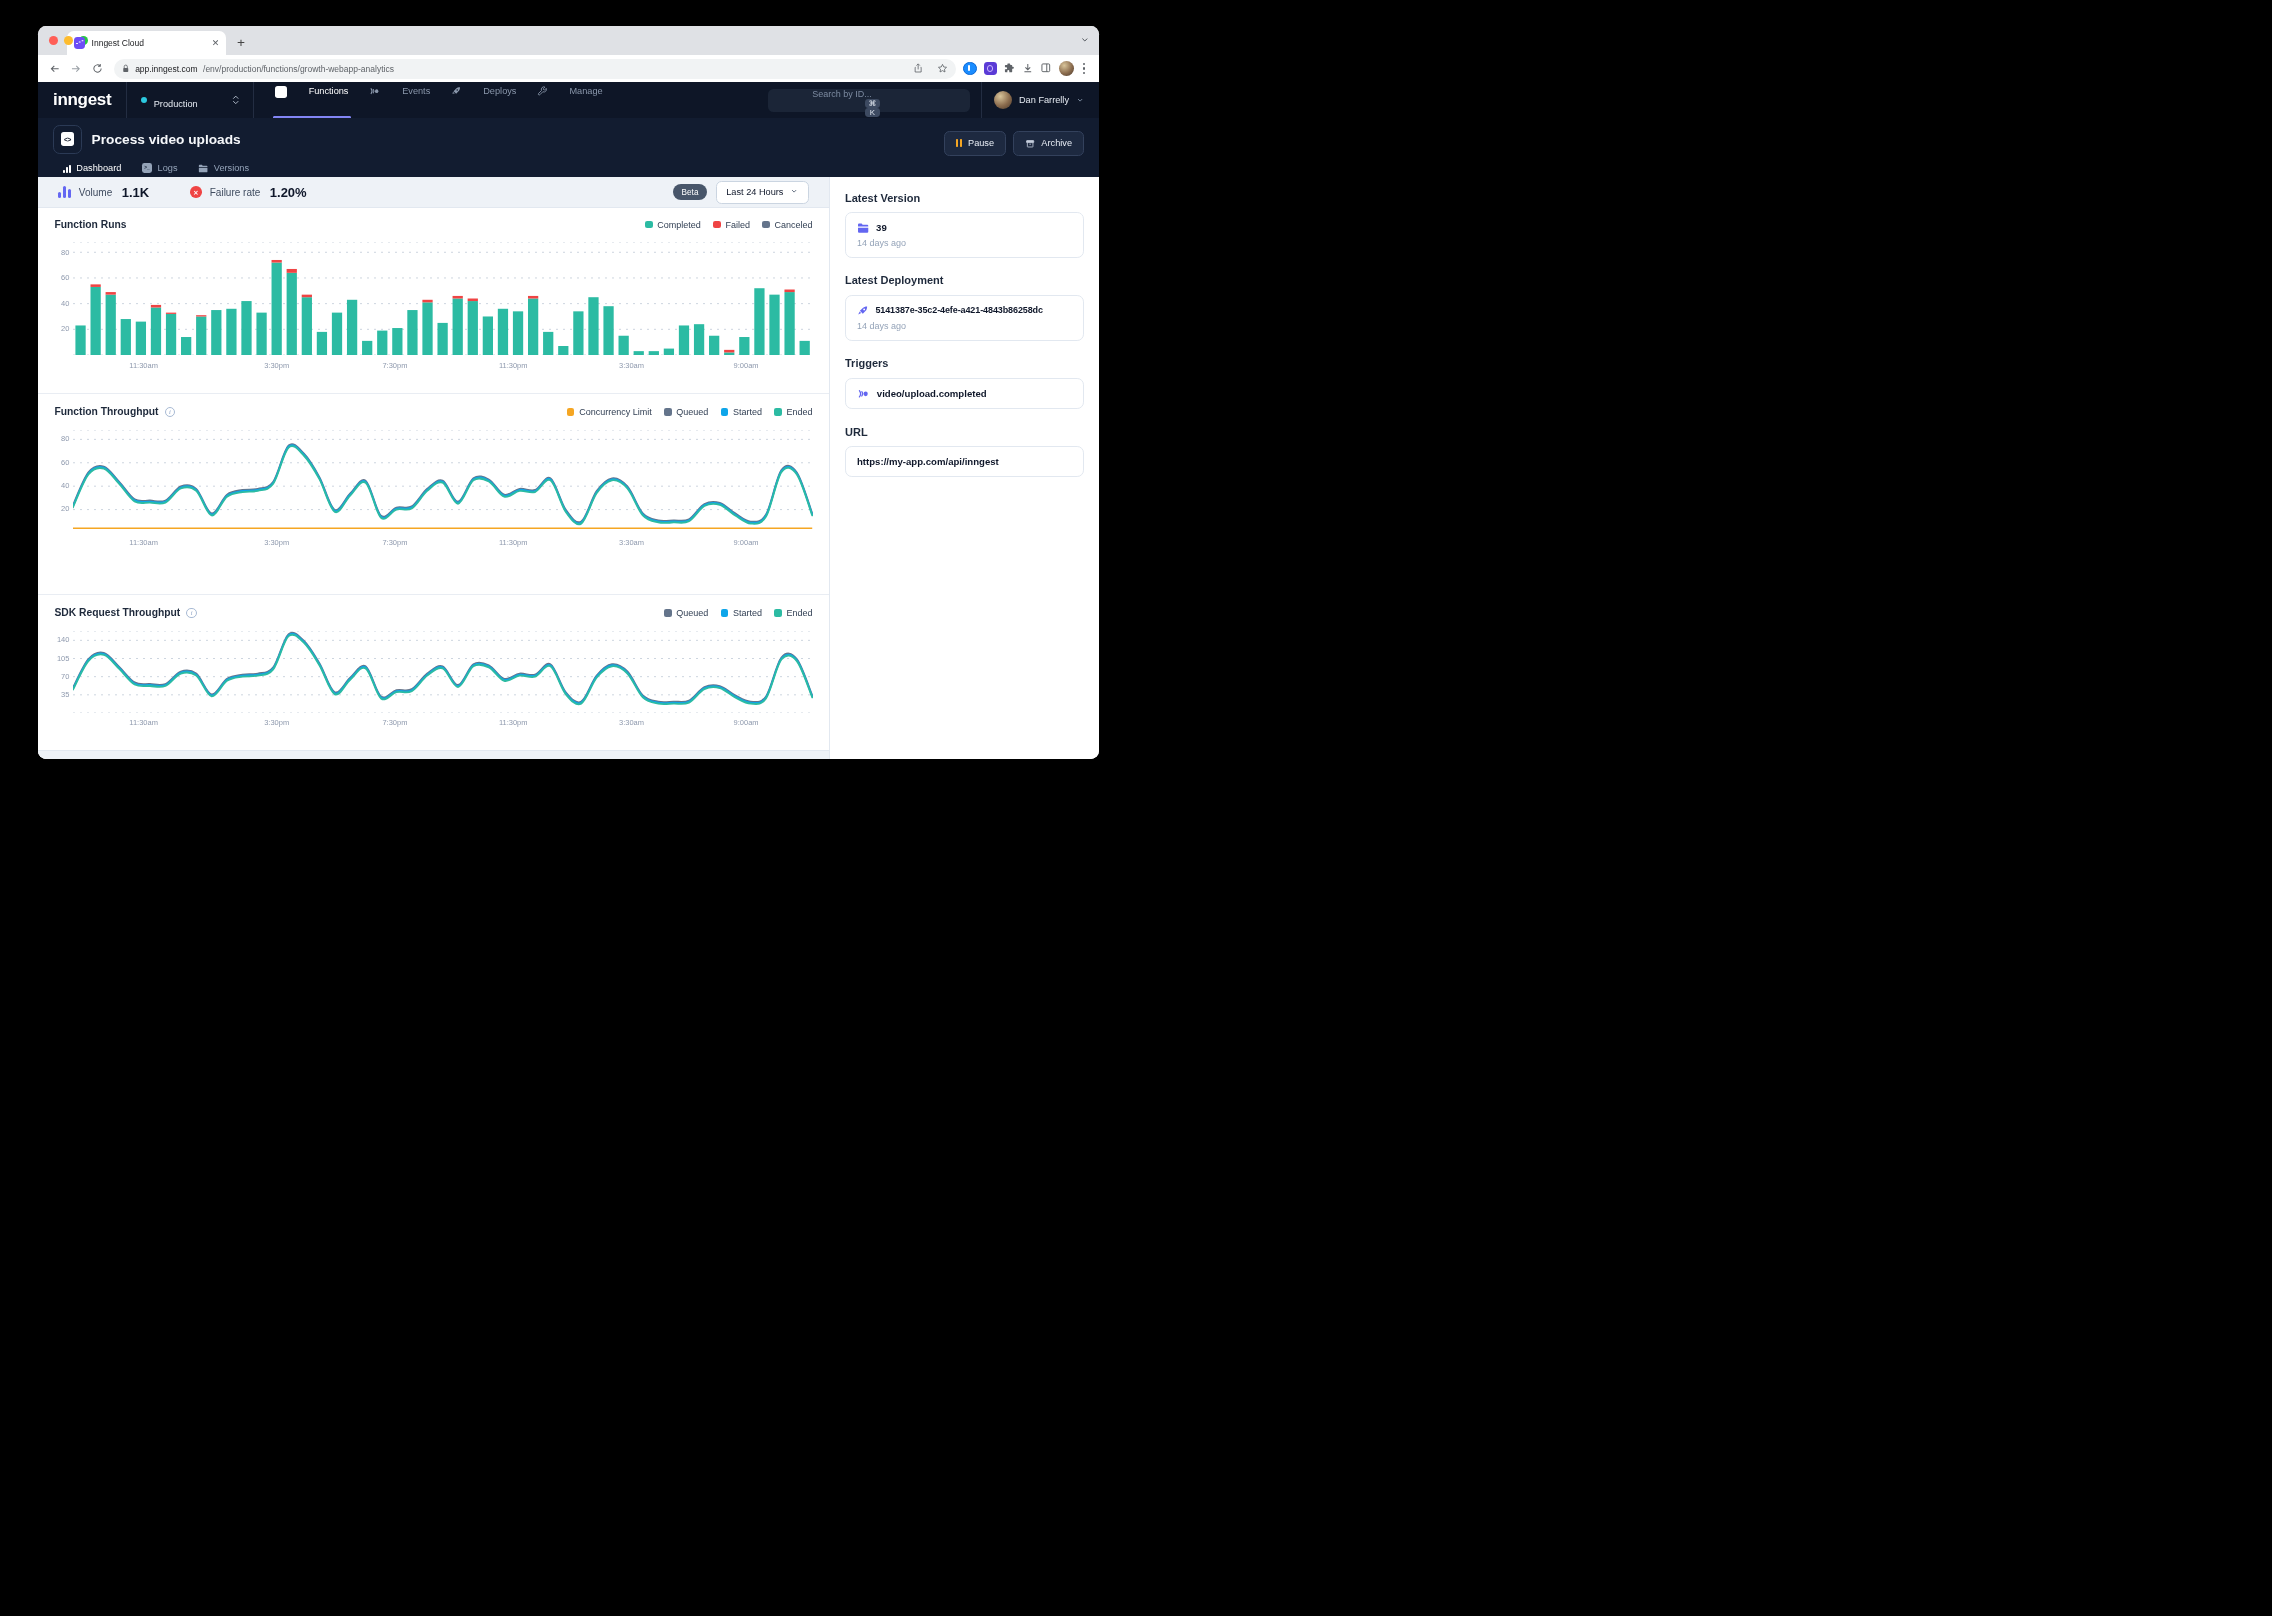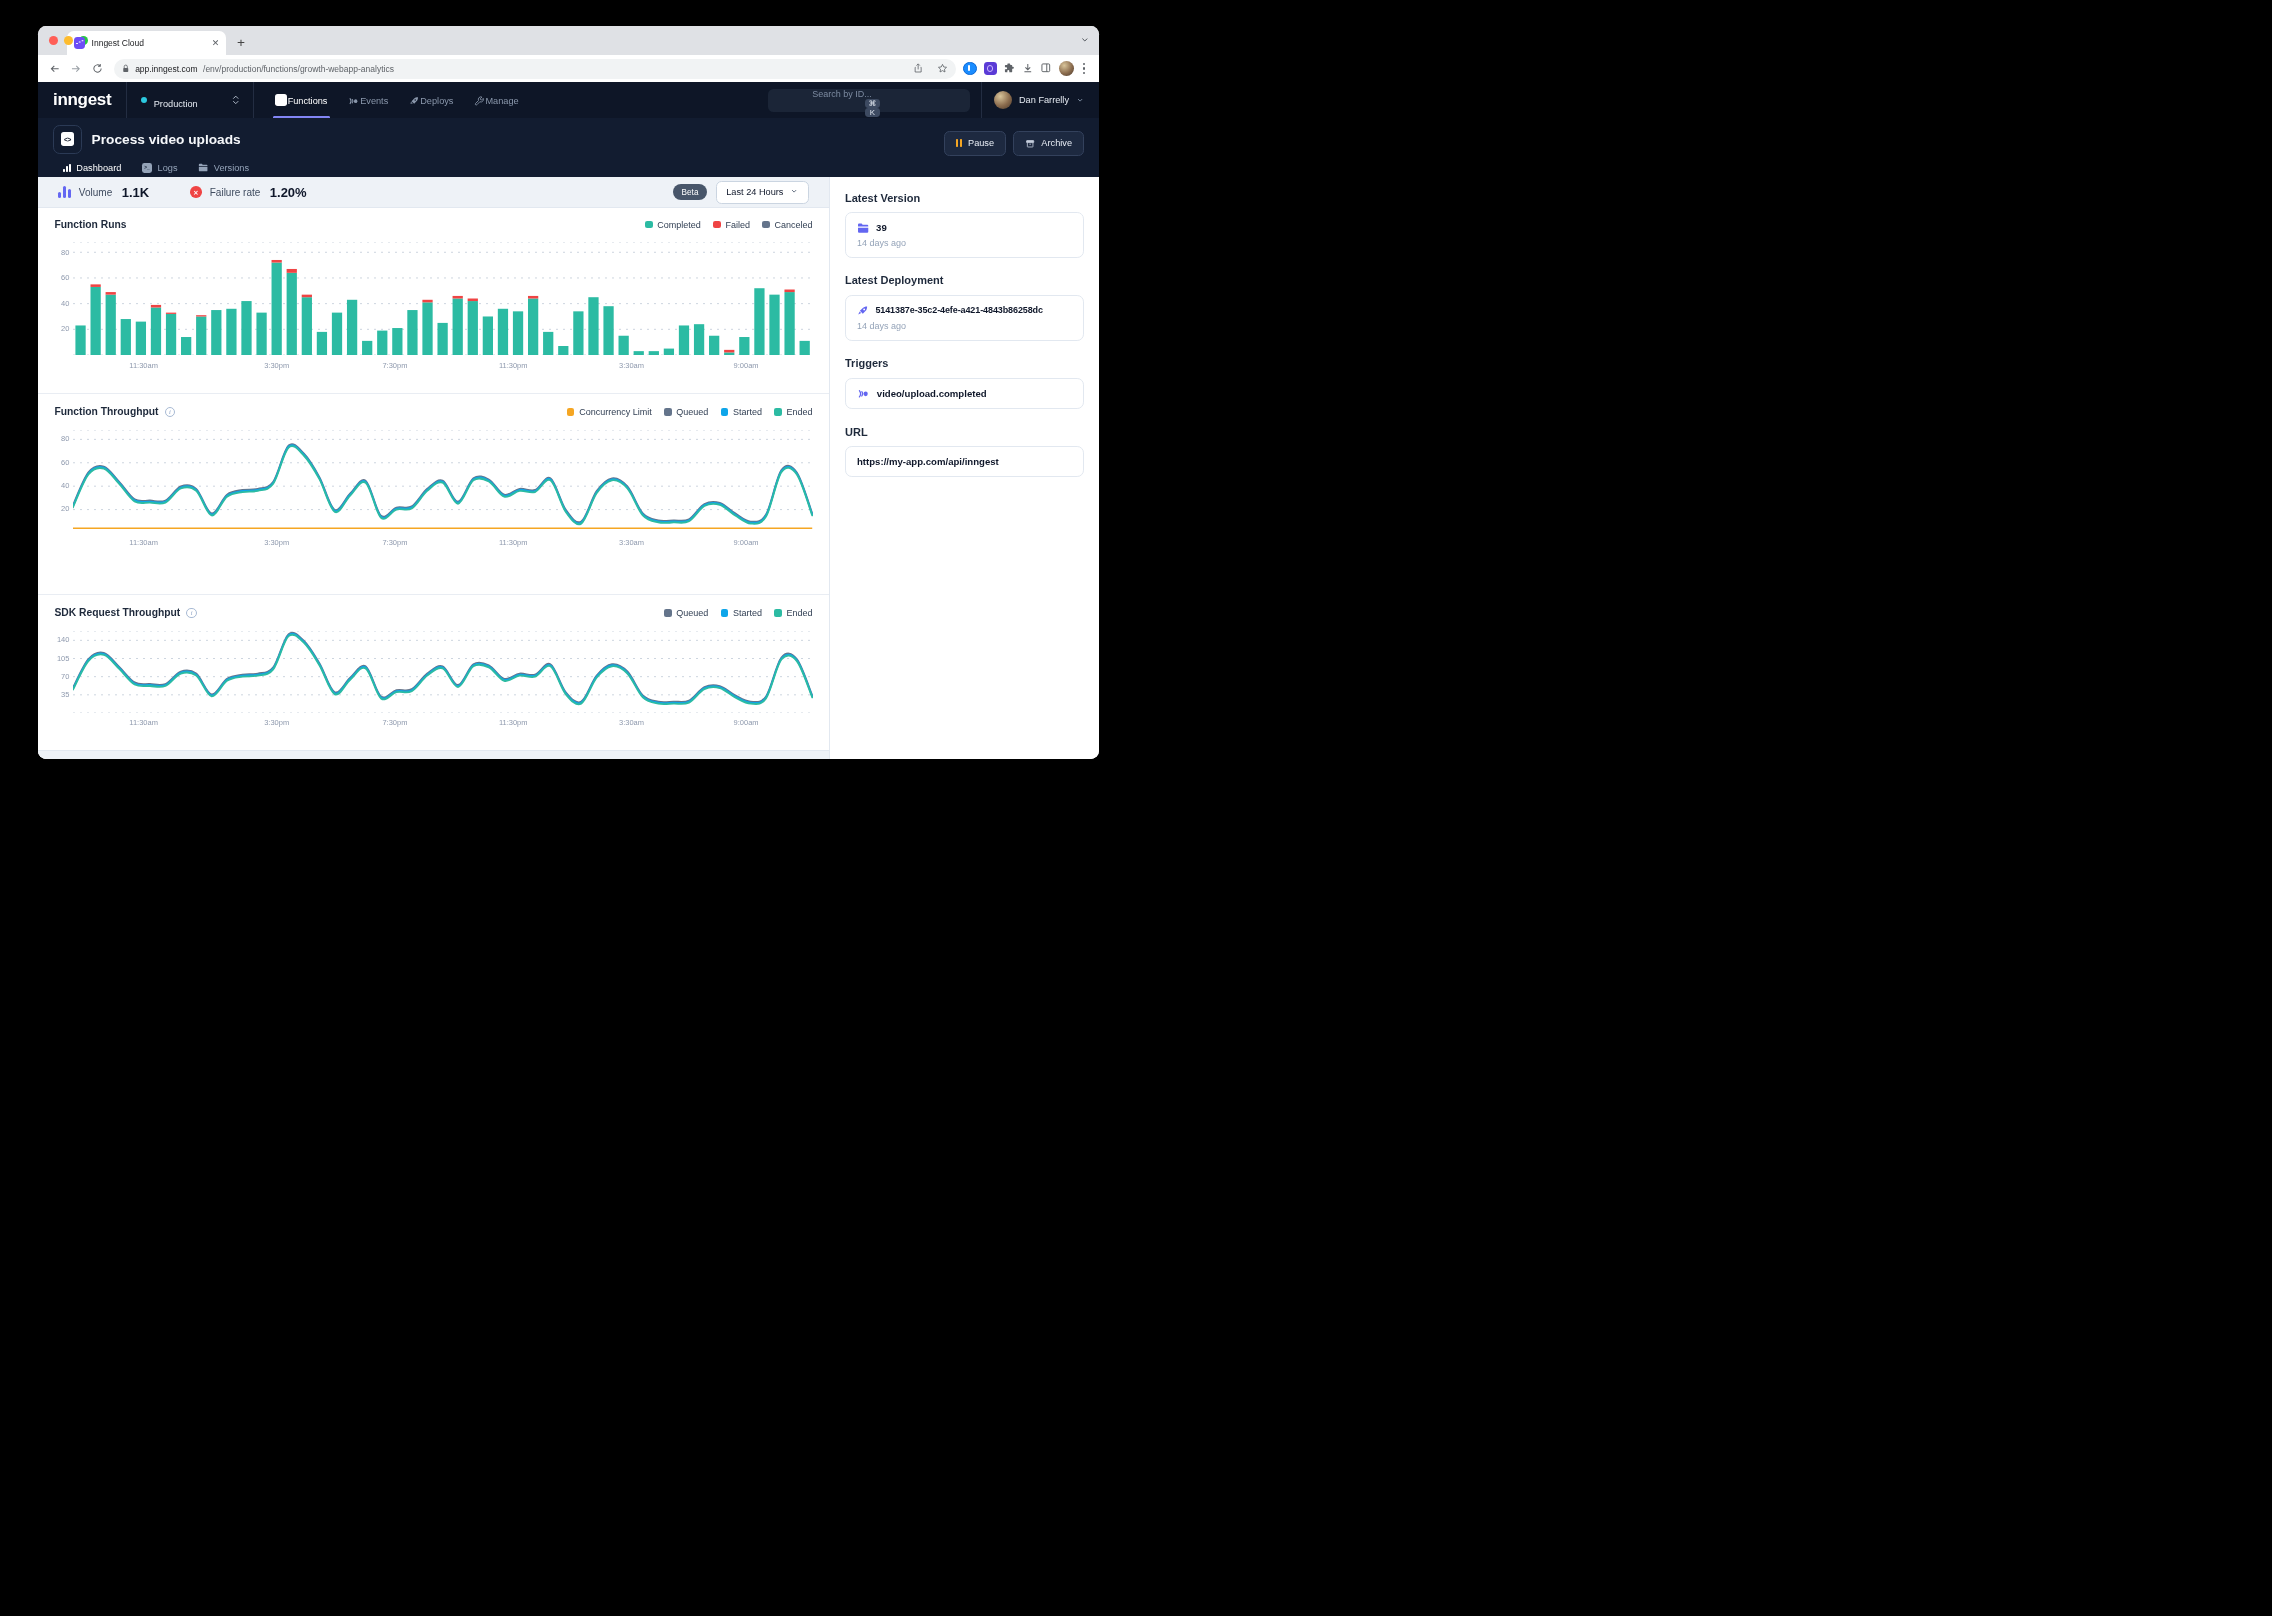--- a/index.html
+++ b/index.html
@@ -35,21 +35,21 @@
   .kebab i{width:2.4px;height:2.4px;border-radius:50%;background:#5f6368;}
   
   .appnav{height:36px;background:#0e1627;display:flex;align-items:stretch;color:#cbd5e1;flex:none;}
   .appnav .logo{display:flex;align-items:center;padding:0 15px;font-size:17px;font-weight:800;color:#fff;letter-spacing:-0.3px;}
   .vdiv{width:0.7px;background:#232d42;}
   .env{display:flex;align-items:center;gap:6.8px;padding:0 13.7px;min-width:126px;}
   .env .dot{width:6.2px;height:6.2px;border-radius:50%;background:#2cc9e0;}
   .env .lbl{font-size:9.2px;color:#e6ebf2;margin-top:8px;}
   .env .updown{margin-left:auto;display:flex;flex-direction:column;color:#b9c3d2;}
   .navitems{display:flex;align-items:stretch;gap:2.7px;padding-left:12.3px;}
-  .navitem{display:flex;align-items:flex-end;gap:1px;padding:12px 9px;font-size:9.2px;color:#8a97ab;position:relative;}
+  .navitem{display:flex;align-items:flex-start;gap:22px;padding:4px 9px;font-size:9.2px;color:#8a97ab;position:relative;}
   .navitem .nicon{display:flex;color:#8a97ab;}
   .navitem.active{color:#fff;}
   .navitem.active .nicon{color:#fff;}
   .navitem.active::after{content:"";position:absolute;left:6.8px;right:6.8px;bottom:0;height:2.1px;border-radius:1.4px 1.4px 0 0;background:#8285f4;}
   .codebox{width:11.6px;height:11.6px;background:#fff;border-radius:2.7px;color:#0e1627;font-size:5.8px;font-weight:700;display:flex;align-items:center;justify-content:center;letter-spacing:-0.3px;}
   .searchwrap{margin-left:auto;display:flex;align-items:center;padding-right:11px;}
   .search{width:202px;height:23px;background:#1b2537;border-radius:5.5px;display:flex;align-items:center;padding:0 4.1px 0 8.2px;flex-direction:column;}
   .search input{flex:1;background:transparent;border:none;outline:none;font-size:9px;color:#dbe3ee;min-width:0;}
   .search input::placeholder{color:#7c8aa0;}
   .key{min-width:15.7px;height:15.7px;background:#3d4a61;border-radius:3.4px;color:#dde3ec;font-size:7.9px;display:flex;align-items:center;justify-content:center;margin-left:3.4px;padding:0 3.4px;}
@@ -57,21 +57,21 @@
   .avatar-nav{width:18.5px;height:18.5px;border-radius:50%;background:radial-gradient(circle at 35% 30%,#d8c49a,#8a6b4d 55%,#47362a);}
   .username{font-size:9.2px;color:#e6ebf2;}
   .userarea .chev{color:#8fa0b5;}
   
   .appheader{height:59px;background:#121c30;padding:6.8px 15px 0;color:#fff;flex:none;position:relative;}
   .titlerow{display:flex;align-items:center;gap:9.6px;}
   .fnicon{width:29px;height:29px;border:0.7px solid #2b3a55;border-radius:6.8px;display:flex;align-items:center;justify-content:center;}
   .fnicon .codebox{width:13.7px;height:13.7px;font-size:6.5px;}
   .pagetitle{font-size:13.7px;font-weight:600;color:#f6f8fb;}
   .headtabs{display:flex;gap:4.1px;margin-top:4.8px;margin-left:1.4px;}
-  .htab{display:flex;align-items:center;gap:5.5px;font-size:9.2px;color:#94a3b8;padding:4.1px 8.2px 6.2px;position:relative;}
+  .htab{display:flex;align-items:flex-end;gap:5.5px;font-size:9.2px;color:#94a3b8;padding:4.1px 8.2px 6.2px;position:relative;}
   .htab.active{color:#fff;}
   .htab.active::after{content:"";position:absolute;left:6.8px;right:6.8px;bottom:0;height:1.4px;background:#f3f5f9;border-radius:1.4px;}
   .barsicon{display:flex;align-items:flex-end;gap:1px;height:8.2px;}
   .barsicon i{width:2.1px;background:currentColor;border-radius:0.7px;}
   .barsicon i:nth-child(1){height:3.4px}.barsicon i:nth-child(2){height:5.5px}.barsicon i:nth-child(3){height:8.2px}
   .logsicon{width:10.3px;height:10.3px;border-radius:2.4px;background:#94a3b8;color:#121c30;font-size:4.8px;font-weight:700;display:flex;align-items:center;justify-content:center;}
   .headbtns{position:absolute;right:15px;top:13px;display:flex;gap:6.8px;}
   .hbtn{height:24.6px;background:#1d2940;border:0.7px solid #33415c;border-radius:5.5px;display:flex;align-items:center;gap:6.2px;padding:0 11px;font-size:9.2px;color:#e8edf5;font-weight:500;}
   .pauseglyph{display:flex;gap:1.7px;}
   .pauseglyph i{width:2.1px;height:8.2px;background:#f5a623;border-radius:0.7px;}

